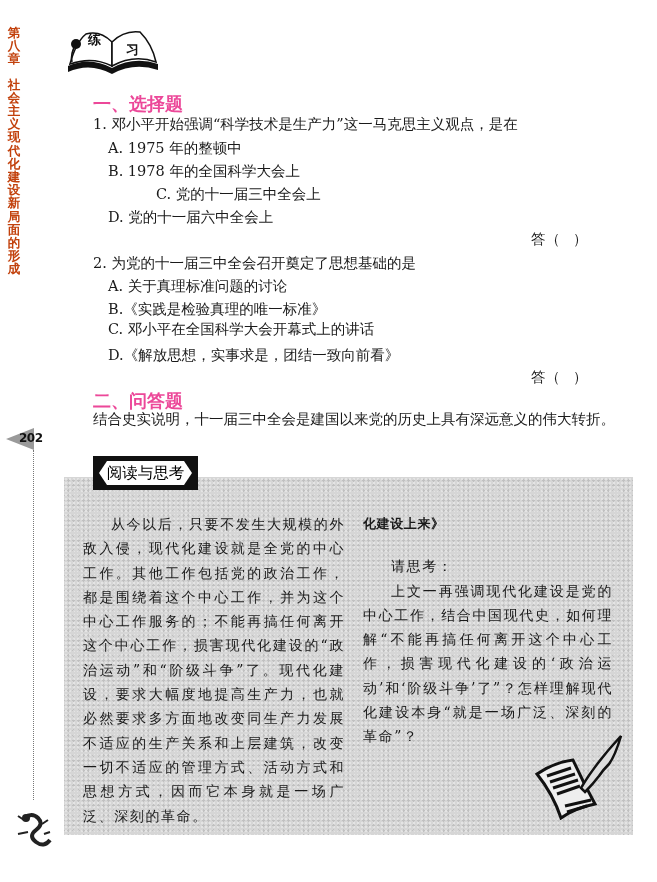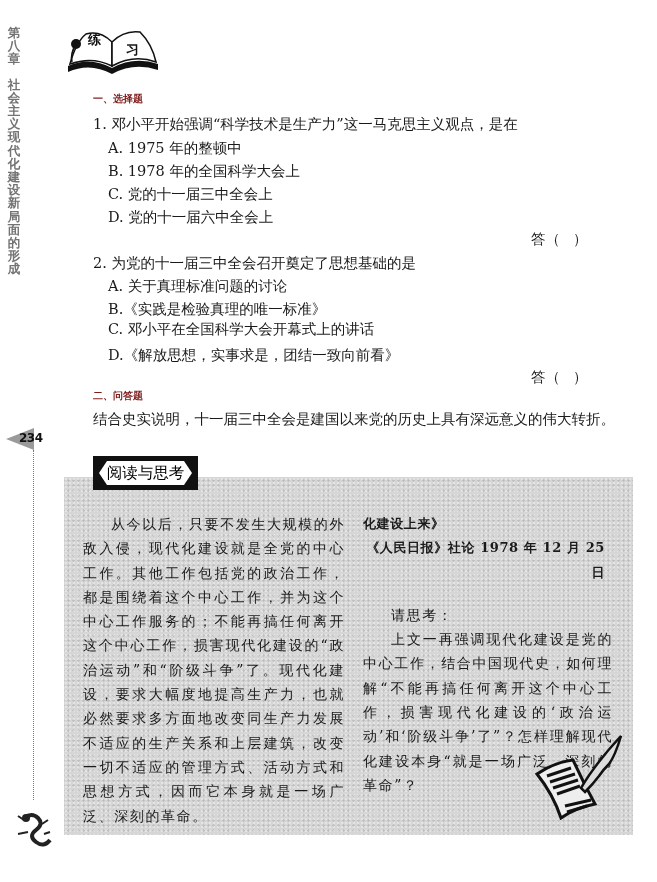--- a/index.html
+++ b/index.html
@@ -5,28 +5,28 @@
     html, body { margin: 0; padding: 0; }
     body {
       width: 657px; height: 882px; position: relative; overflow: hidden;
       background: #ffffff; color: #1a1a1a;
       font-family: "DejaVu Serif", "Liberation Serif", serif;
     }
     .side-title {
       position: absolute; left: 6px; top: 26px; width: 16px;
       font-family: "DejaVu Sans", "Liberation Sans", sans-serif;
       font-weight: bold; font-size: 12.5px; line-height: 13.2px;
-      color: #737373; text-align: center; word-break: break-all;
+      color: #c2410c; text-align: center; word-break: break-all;
     }
     .side-title .gap { display: block; height: 12px; }
     .book-logo { position: absolute; left: 62px; top: 22px; width: 100px; height: 56px; }
     .section-head {
       position: absolute; left: 93px;
       font-family: "DejaVu Sans", "Liberation Sans", sans-serif;
-      font-weight: bold; font-size: 10px; color: #7f1d1d;
+      font-weight: bold; font-size: 18px; color: #ec4899;
     }
     .q-line {
       position: absolute; left: 93px; font-size: 14.5px; line-height: 20px; white-space: nowrap;
     }
     .opt { position: absolute; left: 108px; font-size: 14.5px; line-height: 20px; white-space: nowrap; }
     .answer { position: absolute; left: 531px; font-size: 14.5px; white-space: nowrap; }
     .answer .paren { display: inline-block; width: 42px; }
     .page-num {
       position: absolute; left: 6px; top: 428px; width: 30px; height: 22px;
     }
@@ -94,56 +94,55 @@
   <path d="M14 22 Q8 32 10 40" stroke="#111" stroke-width="1.6" fill="none"></path>
   <text x="26" y="22" font-size="13" font-weight="bold" fill="#111" font-family="DejaVu Sans, sans-serif">练</text>
   <text x="64" y="32" font-size="13" font-weight="bold" fill="#111" font-family="DejaVu Sans, sans-serif">习</text>
 </svg>
 
 <div class="section-head" style="top:92px;">一、选择题</div>
 
 <div class="q-line" style="top:114px;">1. 邓小平开始强调“科学技术是生产力”这一马克思主义观点，是在</div>
 <div class="opt" style="top:138px;">A. 1975 年的整顿中</div>
 <div class="opt" style="top:161px;">B. 1978 年的全国科学大会上</div>
-<div class="opt" style="top:184px;">C. 党的十一届三中全会上</div>
+<div class="opt" style="top:184px;margin-left:48px;">C. 党的十一届三中全会上</div>
 <div class="opt" style="top:207px;">D. 党的十一届六中全会上</div>
 <div class="answer" style="top:230px;">
   <span class="paren">答（</span><span>）</span>
 </div>
 
 <div class="q-line" style="top:253px;">2. 为党的十一届三中全会召开奠定了思想基础的是</div>
 <div class="opt" style="top:276px;">A. 关于真理标准问题的讨论</div>
 <div class="opt" style="top:299px;">B.《实践是检验真理的唯一标准》</div>
 <div class="opt" style="top:319px;">C. 邓小平在全国科学大会开幕式上的讲话</div>
 <div class="opt" style="top:345px;">D.《解放思想，实事求是，团结一致向前看》</div>
 <div class="answer" style="top:368px;">
   <span class="paren">答（</span><span>）</span>
 </div>
 
 <div class="section-head" style="top:389px;">二、问答题</div>
 <div class="q-line" style="top:409px;">结合史实说明，十一届三中全会是建国以来党的历史上具有深远意义的伟大转折。</div>
 
 <div class="page-num">
   <div class="tri"></div>
-  <span>234</span>
+  <span>202</span>
 </div>
 <div class="dotted-rule"></div>
 
 <div class="reading-box"></div>
 <div class="reading-tag">
   <div class="inner">阅读与思考</div>
 </div>
 
 <div class="col col-left">
   <p class="indent">从今以后，只要不发生大规模的外敌入侵，现代化建设就是全党的中心工作。其他工作包括党的政治工作，都是围绕着这个中心工作，并为这个中心工作服务的；不能再搞任何离开这个中心工作，损害现代化建设的“政治运动”和“阶级斗争”了。现代化建设，要求大幅度地提高生产力，也就必然要求多方面地改变同生产力发展不适应的生产关系和上层建筑，改变一切不适应的管理方式、活动方式和思想方式，因而它本身就是一场广泛、深刻的革命。</p>
 </div>
 
 <div class="col col-right">
   <p class="src-line">化建设上来》</p>
-  <p class="src-line right-align" style="padding-right:8px;">《人民日报》社论 1978 年 12 月 25 日</p>
   <p style="height:18px;"></p>
   <p class="indent">请思考：</p>
   <p class="indent">上文一再强调现代化建设是党的中心工作，结合中国现代史，如何理解“不能再搞任何离开这个中心工作，损害现代化建设的‘政治运动’和‘阶级斗争’了”？怎样理解现代化建设本身“就是一场广泛、深刻的革命”？</p>
 </div>
 
 <svg class="quill" viewBox="0 0 110 90">
   <path d="M12 44 Q30 32 48 30 Q58 52 70 74 Q50 78 36 88 Q28 64 12 44 Z" fill="#eee" stroke="#111" stroke-width="3"></path>
   <g stroke="#111" stroke-width="3">
     <line x1="22" y1="46" x2="46" y2="38"></line>
     <line x1="25" y1="52" x2="50" y2="44"></line>

